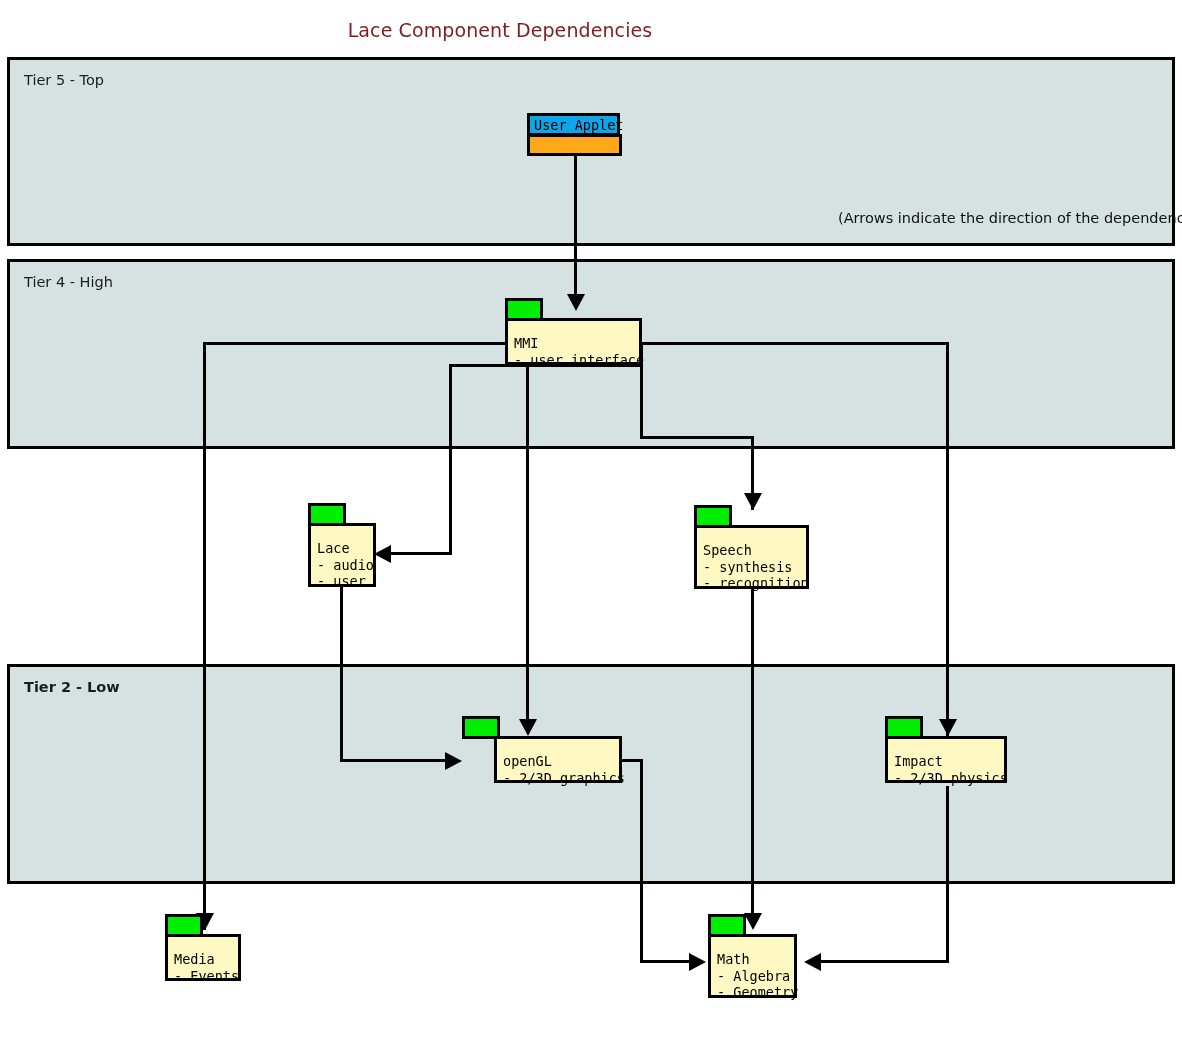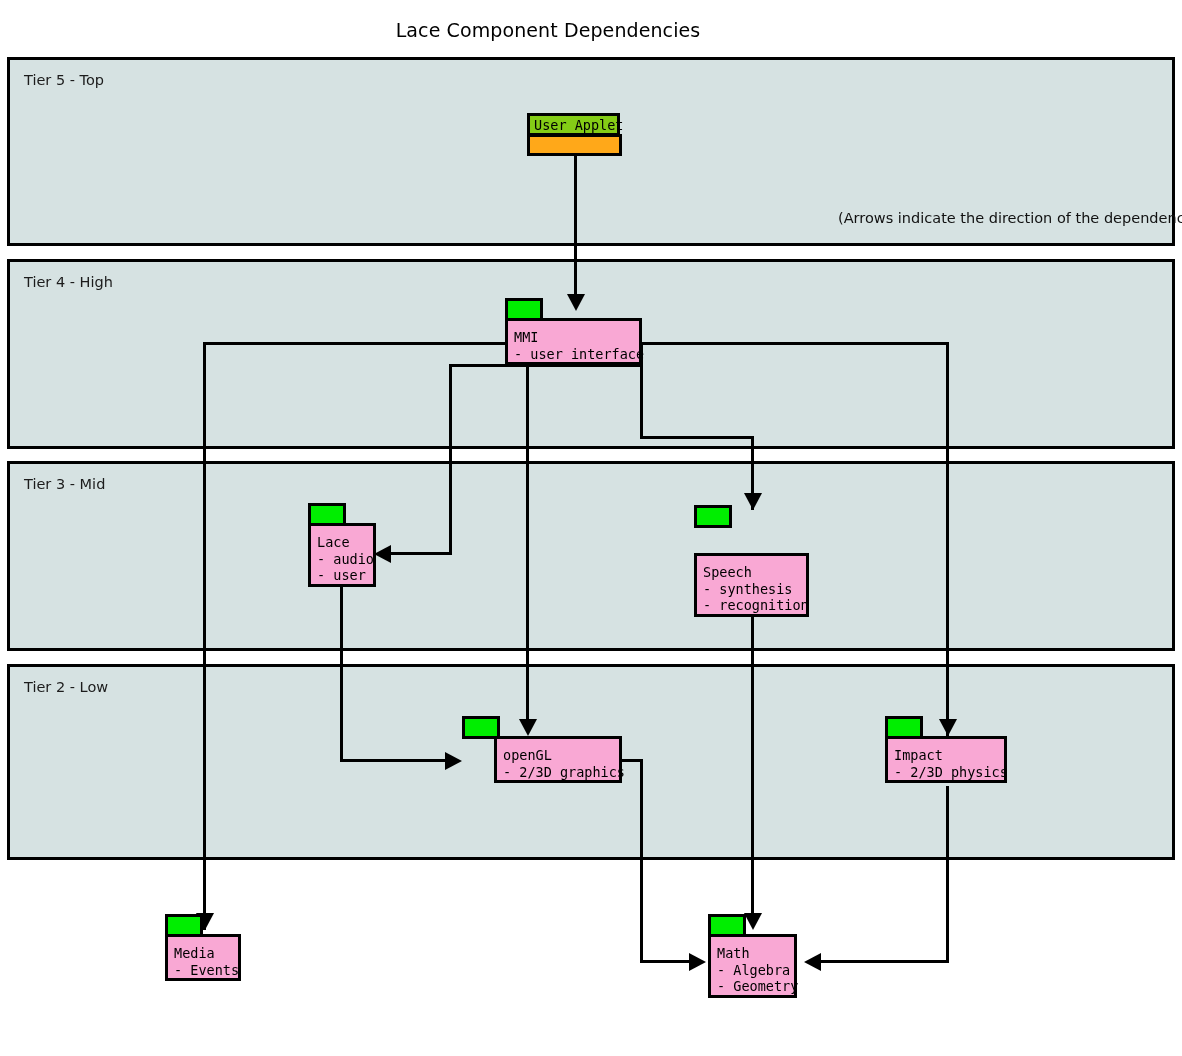--- a/index.html
+++ b/index.html
@@ -1,23 +1,22 @@
 <!DOCTYPE html>
 <html><head>
 <meta charset="utf-8">
 <style>
   html,body{margin:0;padding:0;background:#ffffff;}
   body{font-family:"DejaVu Sans",sans-serif;}
   #stage{position:relative;width:1182px;height:1056px;background:#ffffff;overflow:hidden;}
 
   #title{
     position:absolute;left:0;top:19px;width:1000px;text-align:center;
-    font-family:"DejaVu Sans",sans-serif;font-size:19px;color:#000000;
+    font-family:"DejaVu Sans",sans-serif;font-size:19px;color:#7f1d1d;
     letter-spacing:.1px;
-    padding-left:48px;
   }
 
   .tier{
     position:absolute;background:#d6e2e2;border:3px solid #000000;
     box-sizing:border-box;
   }
   .tier-label{
     position:absolute;left:14px;top:12px;
     font-family:"DejaVu Sans",sans-serif;font-size:14.5px;color:#1c1c1c;
     white-space:nowrap;
@@ -47,33 +46,33 @@
   }
 
   
   .pkg{position:absolute;}
   .pkg .tab{
     position:absolute;left:0;top:0;width:38px;height:23px;
     background:#00ee00;border:3px solid #000000;box-sizing:border-box;
   }
   .pkg .body{
     position:absolute;left:0;top:20px;
-    background:#f9a8d4;border:3px solid #000000;box-sizing:border-box;
-    padding:8px 5px 4px 6px;
+    background:#fef9c3;border:3px solid #000000;box-sizing:border-box;
+    padding:14px 5px 4px 6px;
   }
   .pkg .ln{
     font-family:"DejaVu Sans Mono",monospace;font-size:13.5px;color:#000000;
     line-height:16.6px;white-space:pre;
   }
 
   
   .applet{position:absolute;}
   .applet .cap{
     position:absolute;left:0;top:0;
-    background:#84cc16;border:3px solid #000000;box-sizing:border-box;
+    background:#0ea5e9;border:3px solid #000000;box-sizing:border-box;
     padding:1px 3px 2px 4px;
   }
   .applet .cap .ln{
     font-family:"DejaVu Sans Mono",monospace;font-size:13.5px;color:#000000;
     line-height:16.6px;white-space:pre;
   }
   .applet .base{
     position:absolute;left:0;top:21px;
     background:#ffa819;border:3px solid #000000;box-sizing:border-box;
   }
@@ -87,25 +86,22 @@
 
   <div class="tier" style="left:7px;top:57px;width:1168px;height:189px;">
     <span class="tier-label">Tier 5 - Top</span>
     <span class="note" style="left:828px;top:150px;">(Arrows indicate the direction of the dependency)</span>
   </div>
 
   <div class="tier" style="left:7px;top:259px;width:1168px;height:190px;">
     <span class="tier-label">Tier 4 - High</span>
   </div>
 
-  <div class="tier" style="left:7px;top:461px;width:1168px;height:190px;">
-    <span class="tier-label">Tier 3 - Mid</span>
-  </div>
-
-  <div class="tier" style="left:7px;top:664px;width:1168px;height:196px;">
+
+  <div class="tier" style="left:7px;top:664px;width:1168px;height:220px;font-weight:bold;">
     <span class="tier-label">Tier 2 - Low</span>
   </div>
 
 
   <div class="linev" style="left:574px;top:154px;height:140px;"></div>
   <div class="arrow arrow-down" style="left:567px;top:294px;"></div>
 
   <div class="lineh" style="left:203px;top:342px;width:307px;"></div>
 
   <div class="lineh" style="left:639px;top:342px;width:310px;"></div>
@@ -164,21 +160,21 @@
     <div class="tab"></div>
     <div class="body" style="width:68px;height:64px;">
       <div class="ln">Lace</div>
       <div class="ln">- audio</div>
       <div class="ln">- user</div>
     </div>
   </div>
 
   <div class="pkg" style="left:694px;top:505px;">
     <div class="tab"></div>
-    <div class="body" style="width:115px;height:64px;margin-top:28px;">
+    <div class="body" style="width:115px;height:64px;">
       <div class="ln">Speech</div>
       <div class="ln">- synthesis</div>
       <div class="ln">- recognition</div>
     </div>
   </div>
 
   <div class="pkg" style="left:462px;top:716px;">
     <div class="tab"></div>
     <div class="body" style="width:128px;height:47px;margin-left:32px;">
       <div class="ln">openGL</div>

